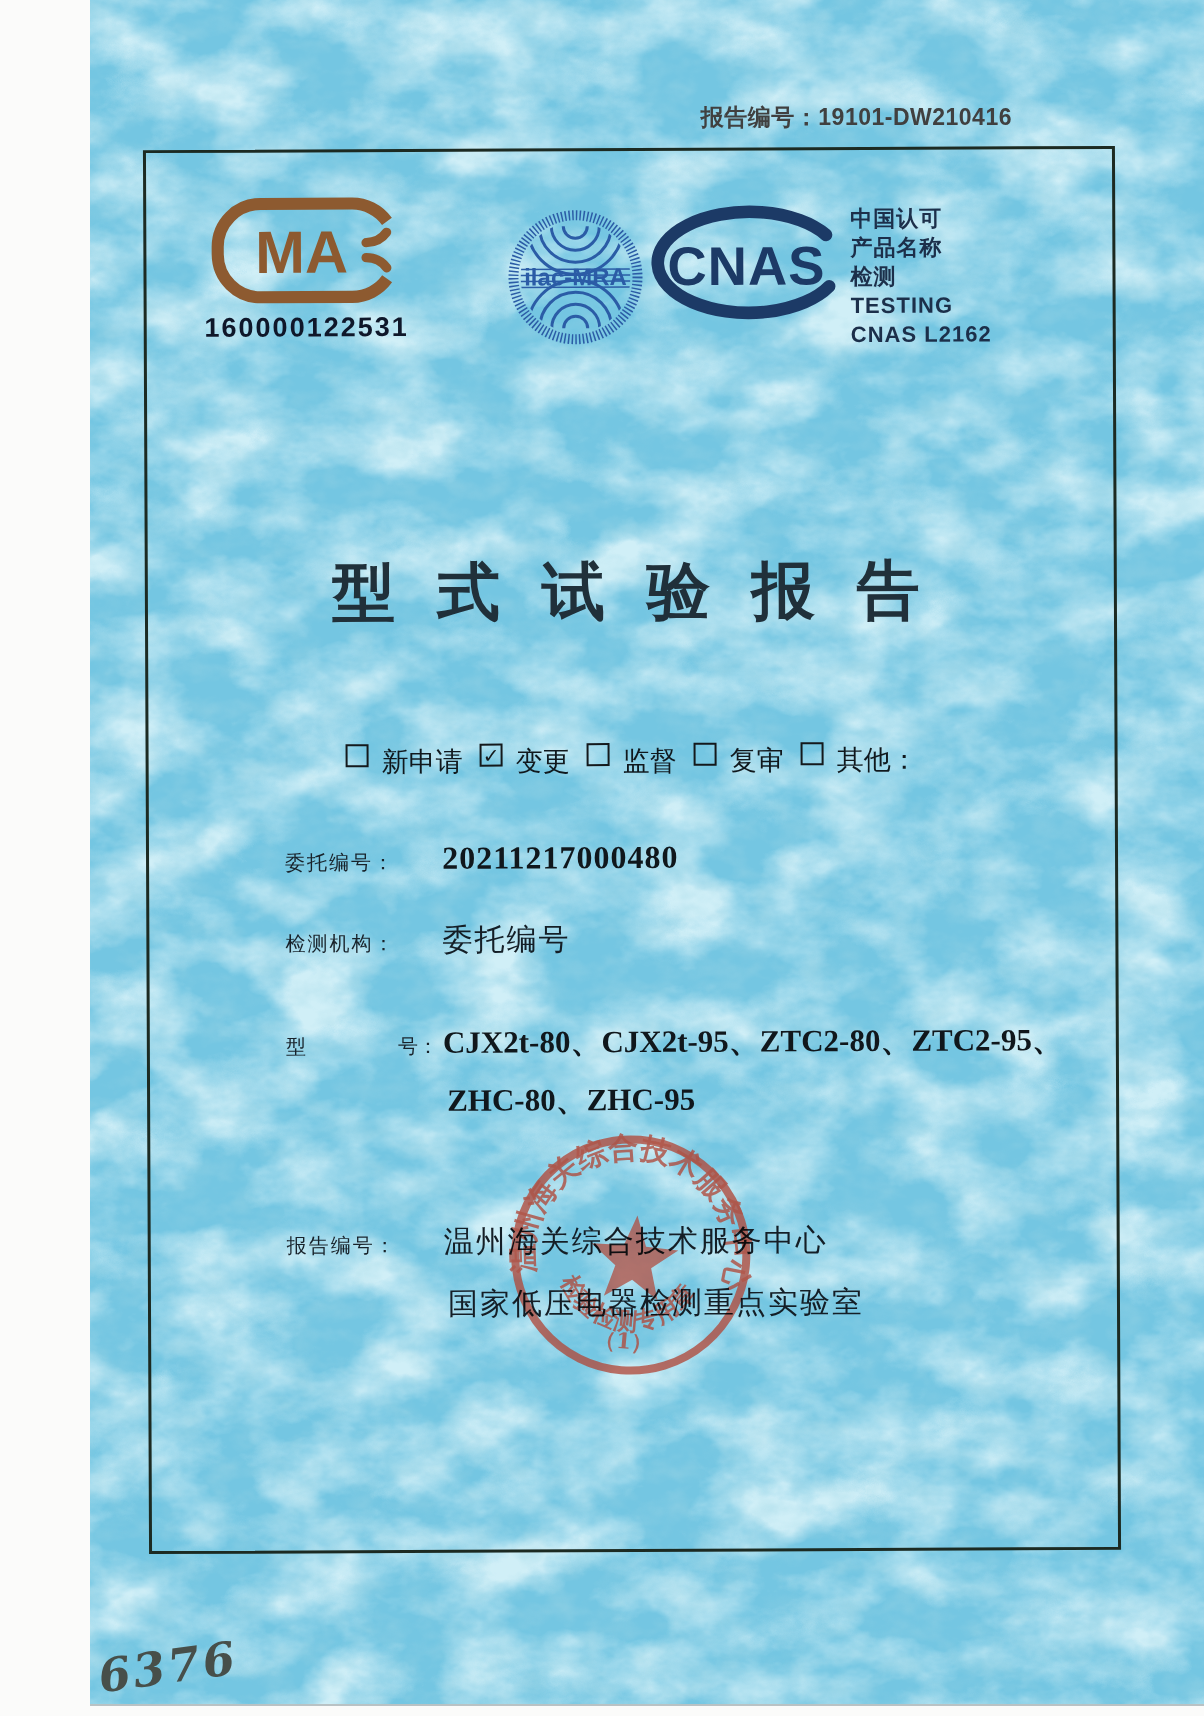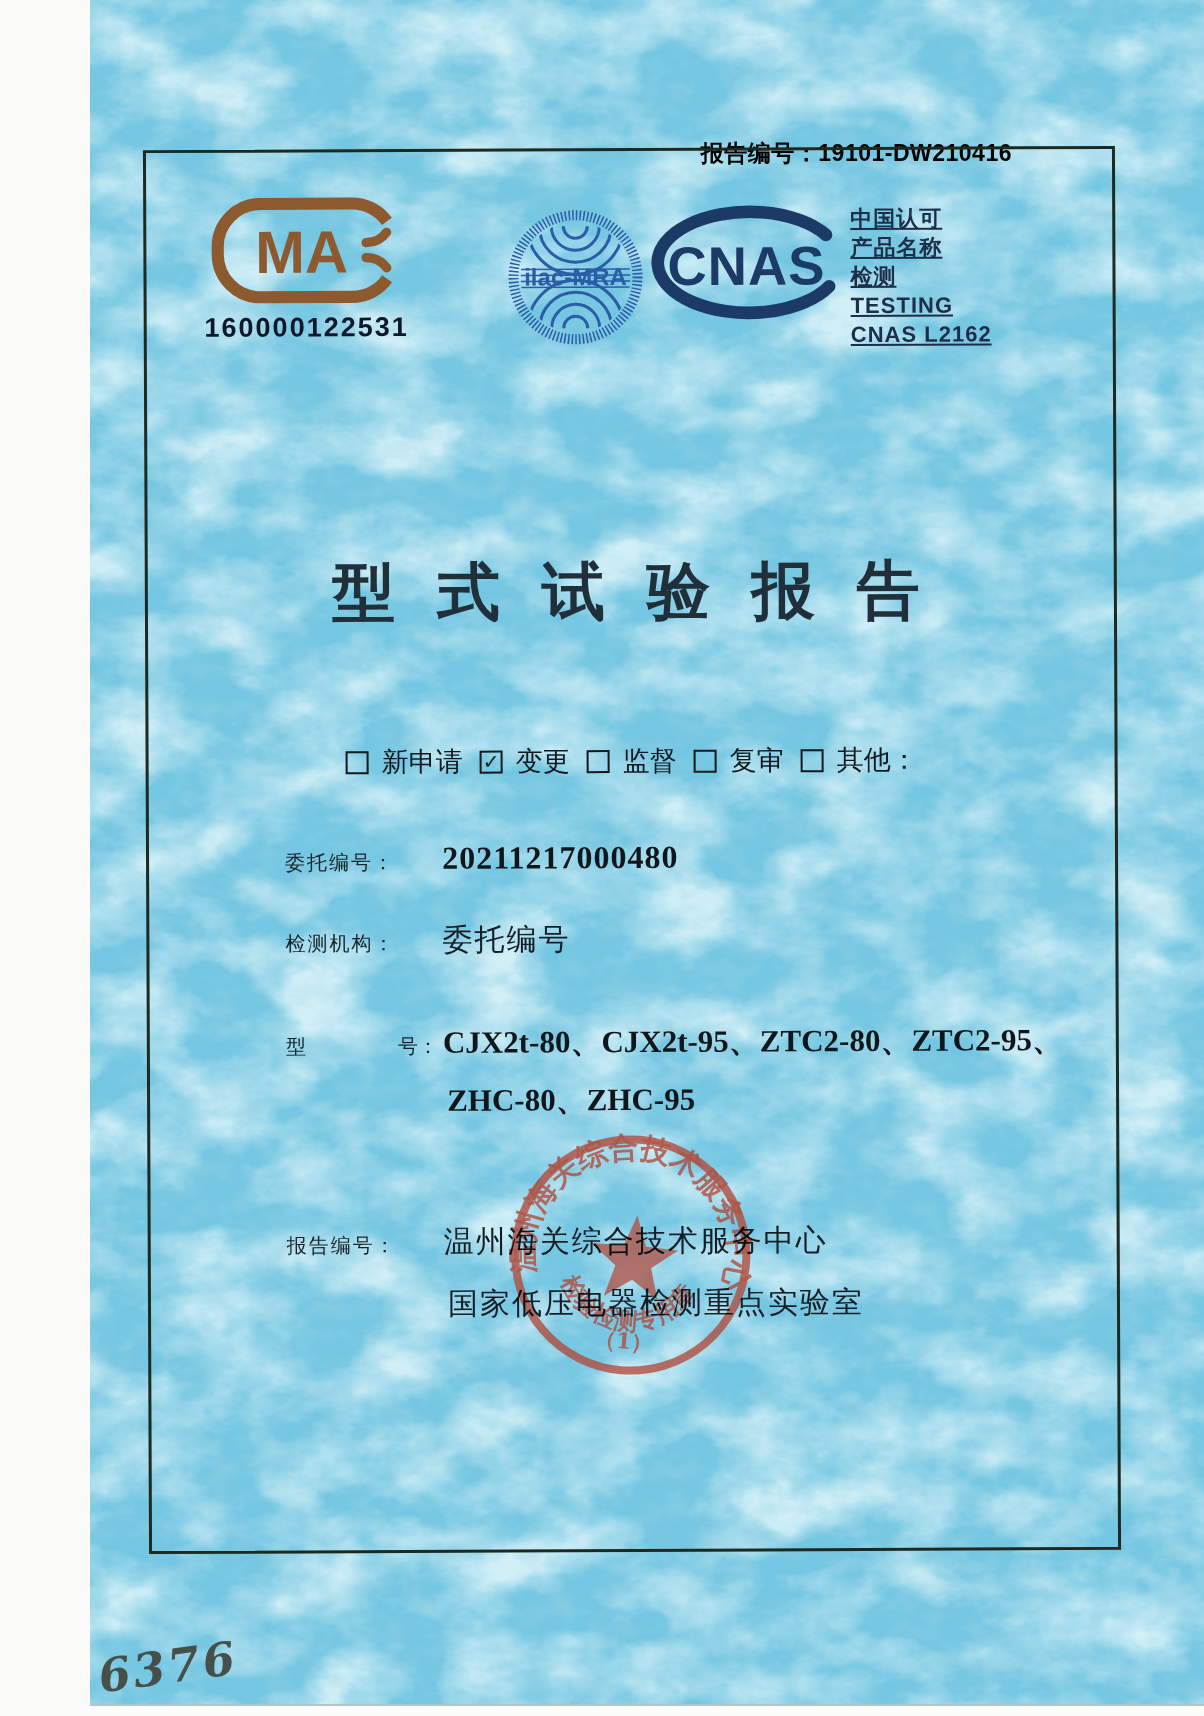--- a/index.html
+++ b/index.html
@@ -4,43 +4,43 @@
 <style>
   * { margin:0; padding:0; box-sizing:border-box; }
   body { background:#e9e9e9; font-family:"Liberation Sans",sans-serif; }
   .page { position:relative; width:1204px; height:1716px; background:#fbfbfa; overflow:hidden; }
 
   .paper { position:absolute; left:90px; top:0; width:1114px; height:1706px;
            background:#74c6e2; overflow:hidden; border-bottom:2px solid #b9c2c4; }
   .texture { position:absolute; left:0; top:0; width:100%; height:100%; pointer-events:none; }
 
   .report-line { position:absolute; top:102px; right:192px;
-                 font:700 23px "Liberation Sans",sans-serif; color:#000000; letter-spacing:.5px;margin-top:36px; }
+                 font:700 23px "Liberation Sans",sans-serif; color:#404040; letter-spacing:.5px; }
 
   .frame { position:absolute; left:56px; top:148px; width:972px; height:1404px;
            border:3px solid #1c2a22; transform:rotate(-0.25deg); }
 
   
   .cma-block { position:absolute; left:50px; top:42px; width:212px; text-align:right; }
   .cma-number { margin-top:2px; font:600 27px "Liberation Sans",sans-serif;
                 color:#0f172a; letter-spacing:2px; }
   .ilac-block { position:absolute; left:354px; top:51px; }
   .cnas-block { position:absolute; left:498px; top:42px; }
   .accred-block { position:absolute; left:704px; top:54px; }
   .accred-block div { font:700 22px "Liberation Sans",sans-serif; color:#1c2f4a;
-                      line-height:29px; letter-spacing:1px;text-decoration:underline; }
+                      line-height:29px; letter-spacing:1px; }
 
   .title { position:absolute; left:0; right:0; top:398px; text-align:center;
            font-family:"DejaVu Serif","Liberation Serif",serif; font-weight:600;
            font-size:63px; color:#20303a; letter-spacing:10px; white-space:nowrap; }
 
   .checkbox-row { position:absolute; left:0; right:0; top:592px; display:flex;
                   justify-content:center; align-items:center; gap:17px;
                   font-family:"DejaVu Serif",serif; font-size:27px; color:#10181d; }
-  .cb { display:inline-flex; align-items:center; gap:13px; }
+  .cb { display:inline-flex; gap:13px; }
   .cb .box { width:23px; height:23px; border:2.5px solid #14191c; display:inline-flex;
              align-items:center; justify-content:center; font:700 20px "DejaVu Sans",sans-serif;
              color:#14191c; line-height:1; }
 
   .field-row { position:absolute; left:136px; white-space:nowrap;
                font-family:"DejaVu Serif","Liberation Serif",serif; color:#18222a; }
   .field-row .label { display:inline-block; width:152px; font-size:20px; letter-spacing:2px; }
   .field-row .label.split { display:inline-flex; justify-content:space-between; letter-spacing:0; }
   .num-val  { font:600 32px "Liberation Serif",serif; color:#10171c; letter-spacing:1px; }
   .cn-val   { font-size:30px; letter-spacing:2px; color:#141e26; }

